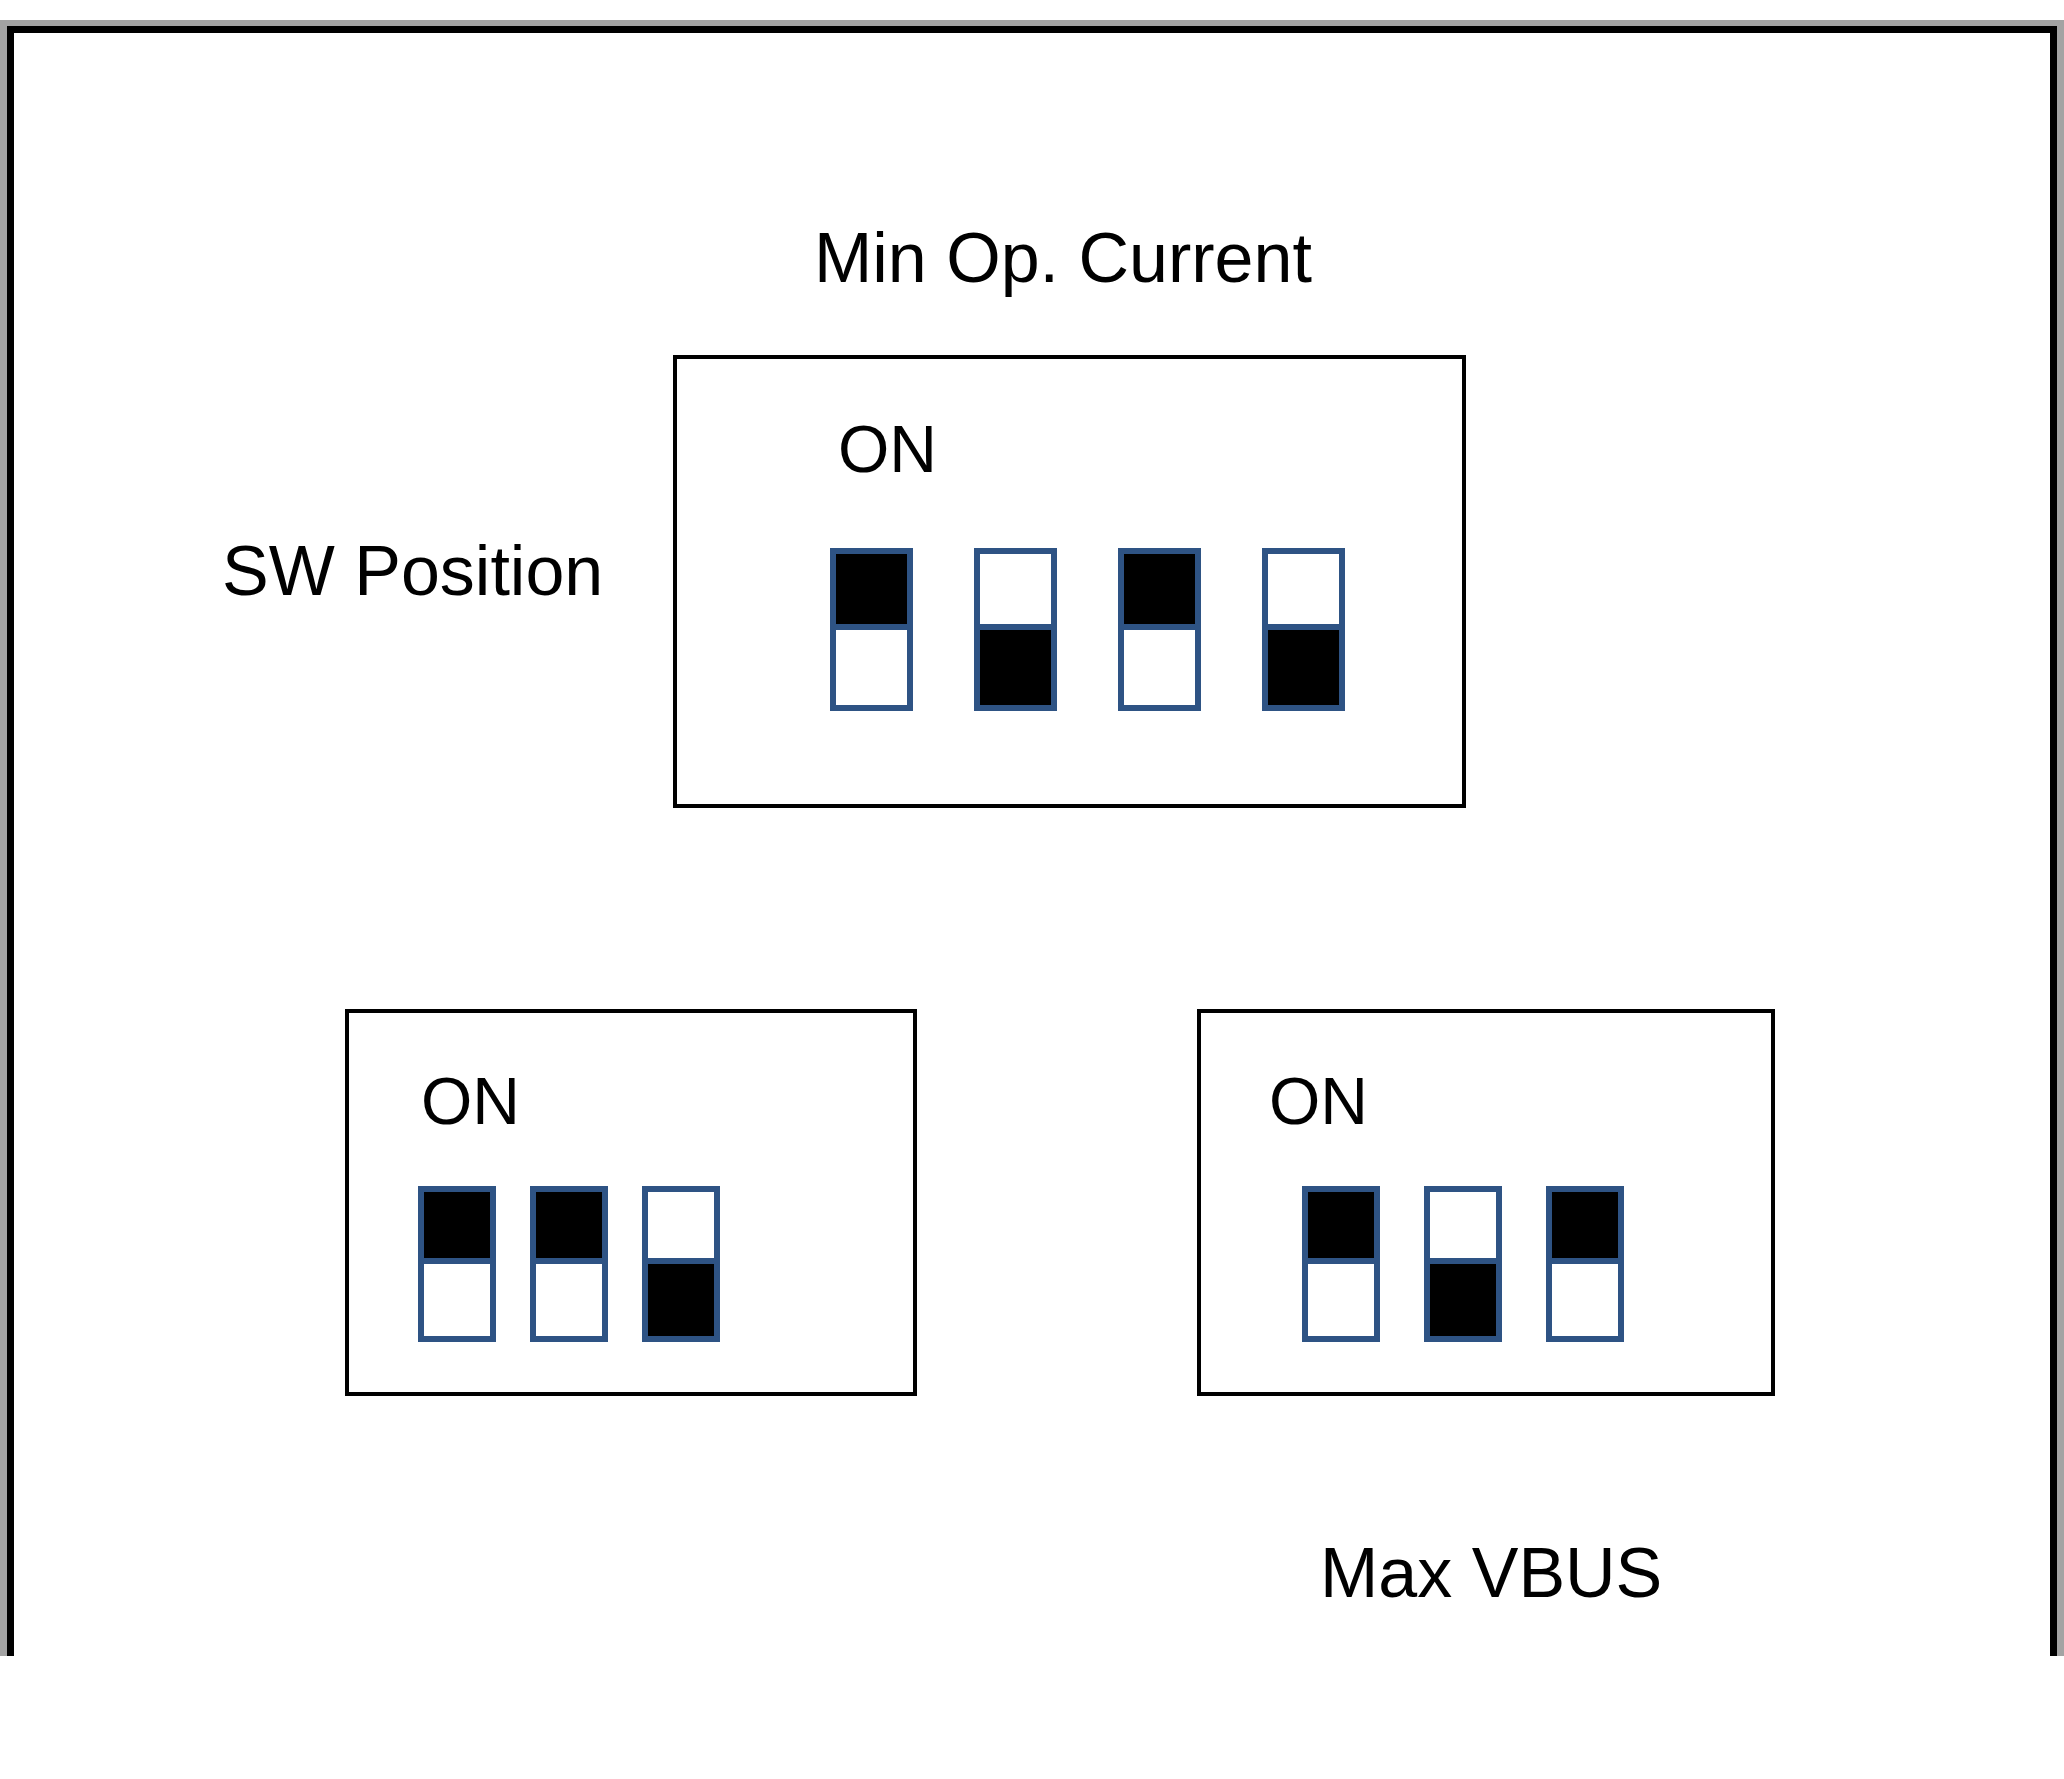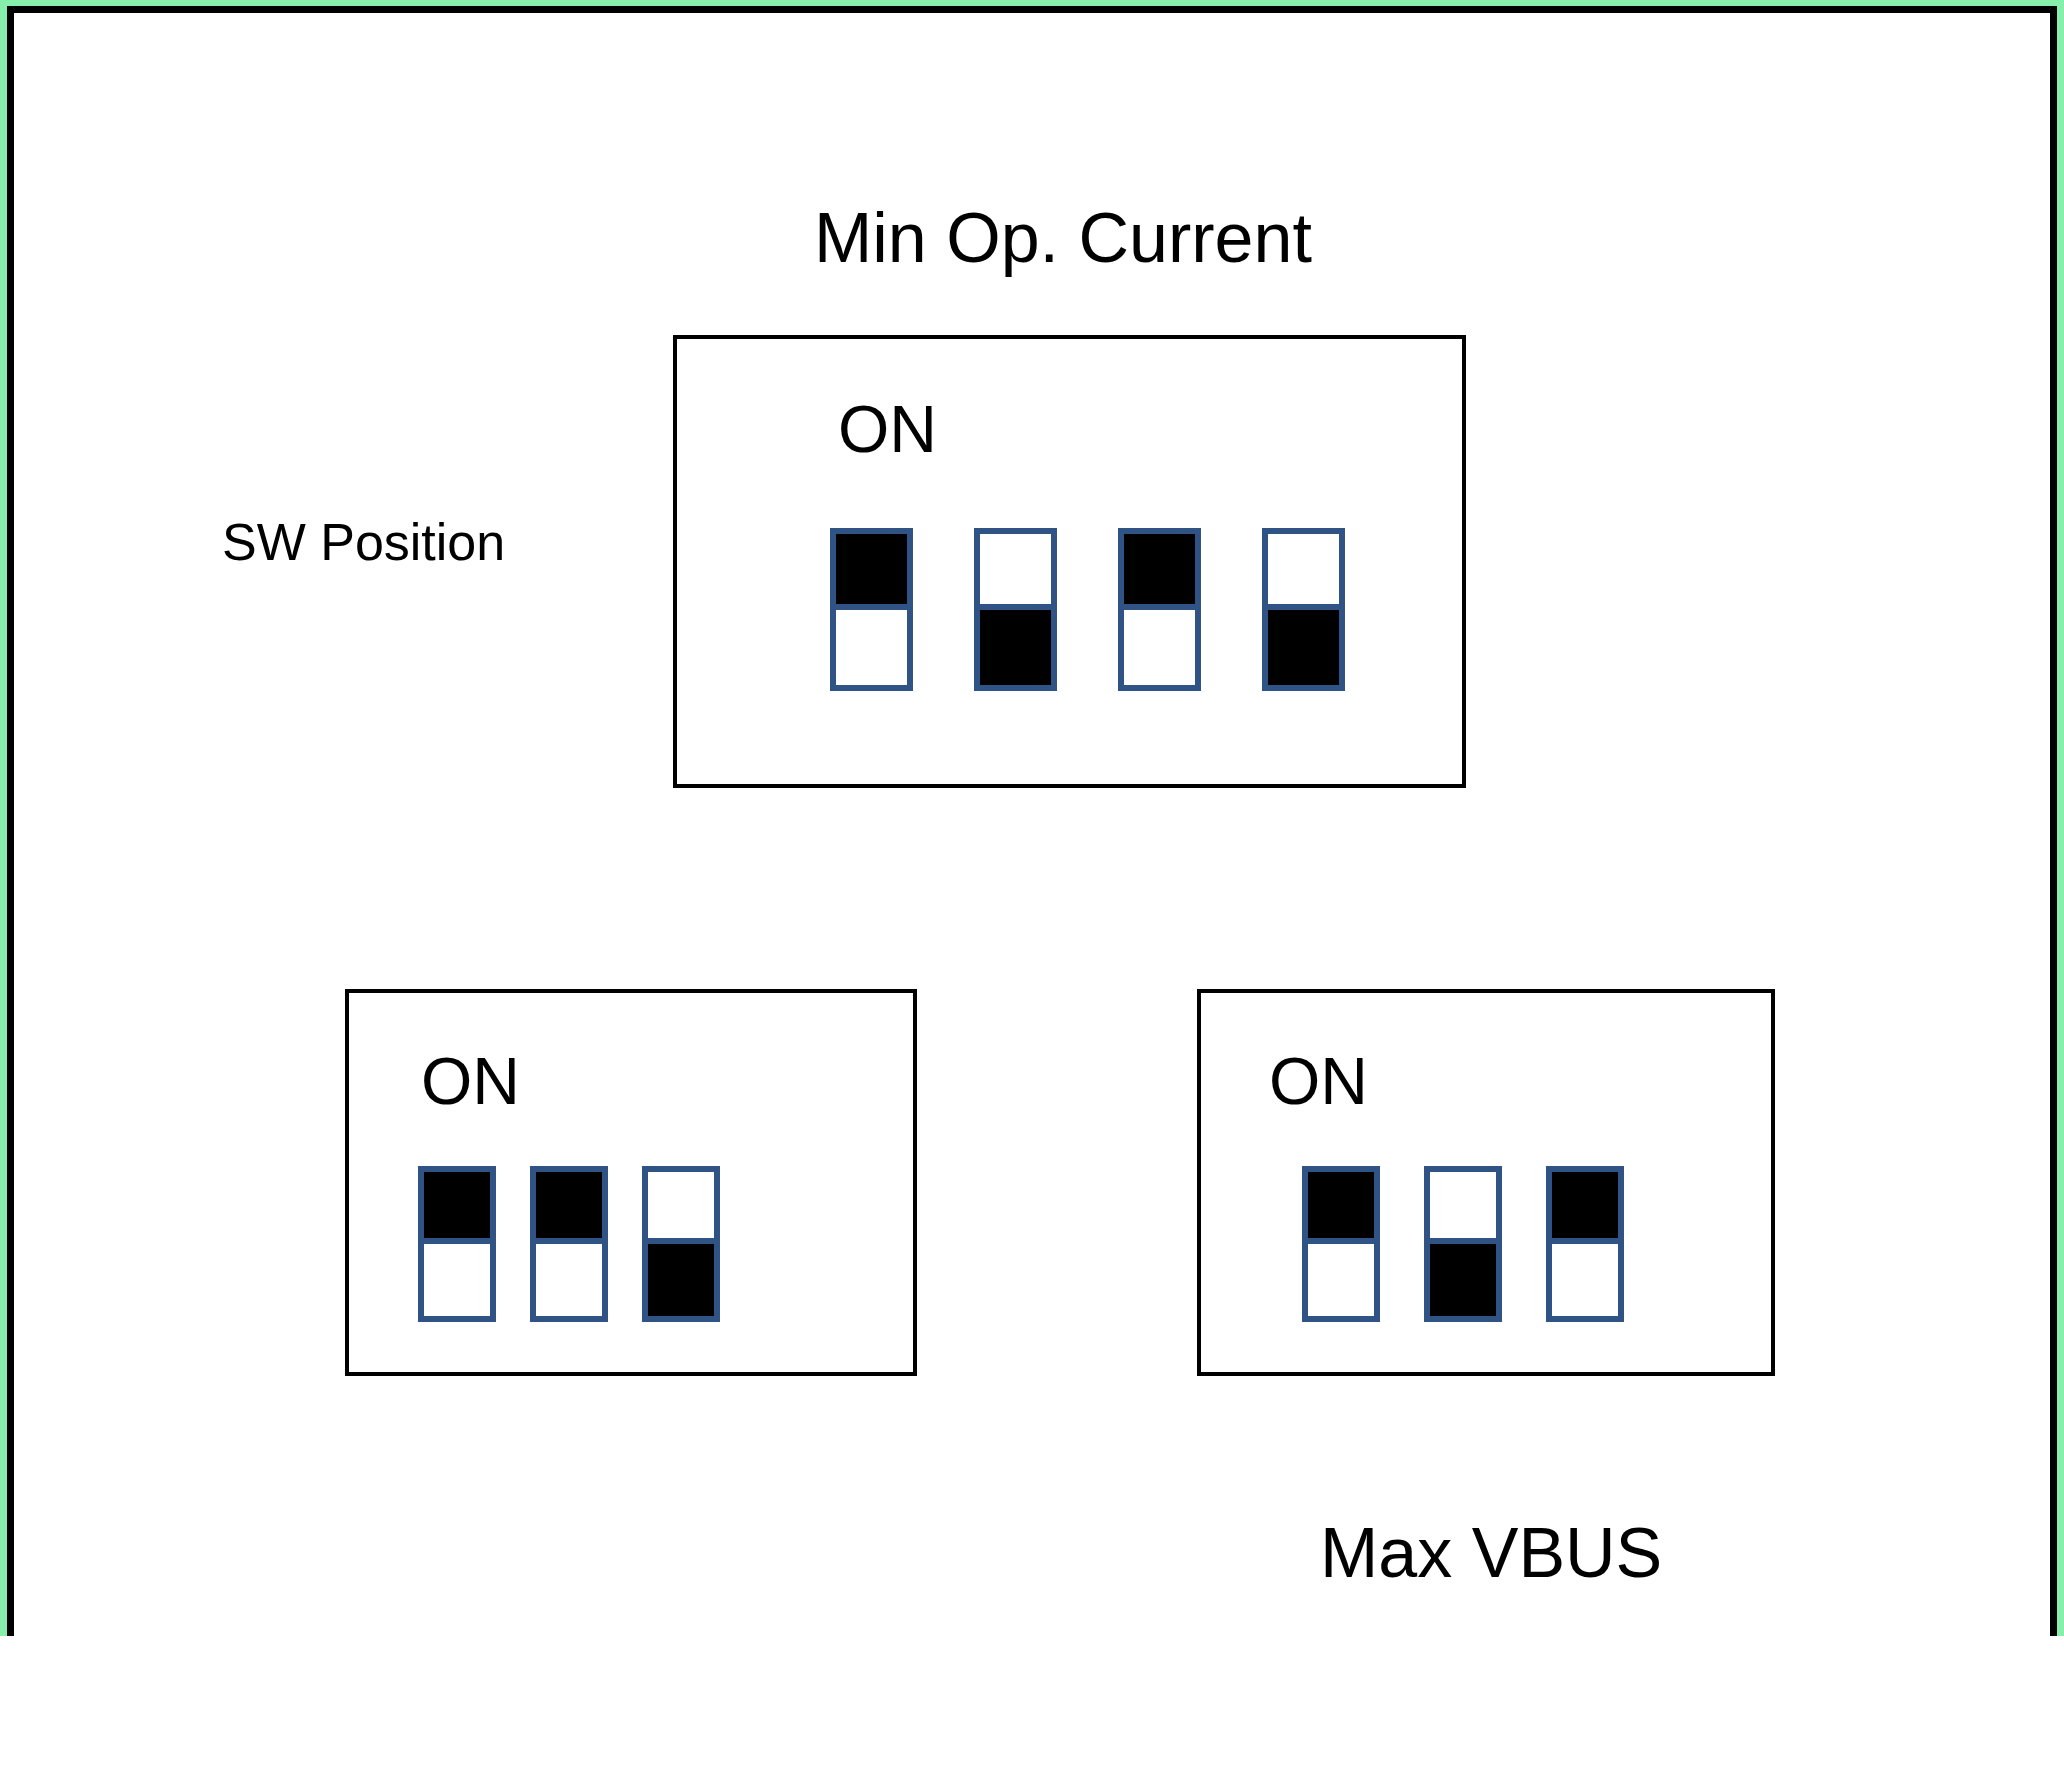--- a/index.html
+++ b/index.html
@@ -7,23 +7,24 @@
     padding: 0;
     background: #ffffff;
   }
   body {
     font-family: "Liberation Sans", sans-serif;
   }
   #page {
     position: relative;
     width: 2065px;
     height: 1636px;
-    background: #86efac;
+    background: #a3a3a3;
     box-sizing: border-box;
     overflow: hidden;
+    margin-top: 20px;
   }
   
   .outer-frame {
     position: absolute;
     left: 6.6px;
     top: 5.7px;
     width: 2050px;
     height: 1766px;
     border: 7.6px solid #000000;
     box-sizing: border-box;
@@ -35,21 +36,21 @@
     position: absolute;
     color: #000000;
     white-space: nowrap;
     line-height: 1;
   }
   .title-text {
     font-size: 70px;
     letter-spacing: 0px;
   }
   .side-text {
-    font-size: 52px;
+    font-size: 70px;
   }
   .caption-text {
     font-size: 70px;
   }
 
   
   .switch-box {
     position: absolute;
     border: 4.7px solid #000000;
     background: #ffffff;

